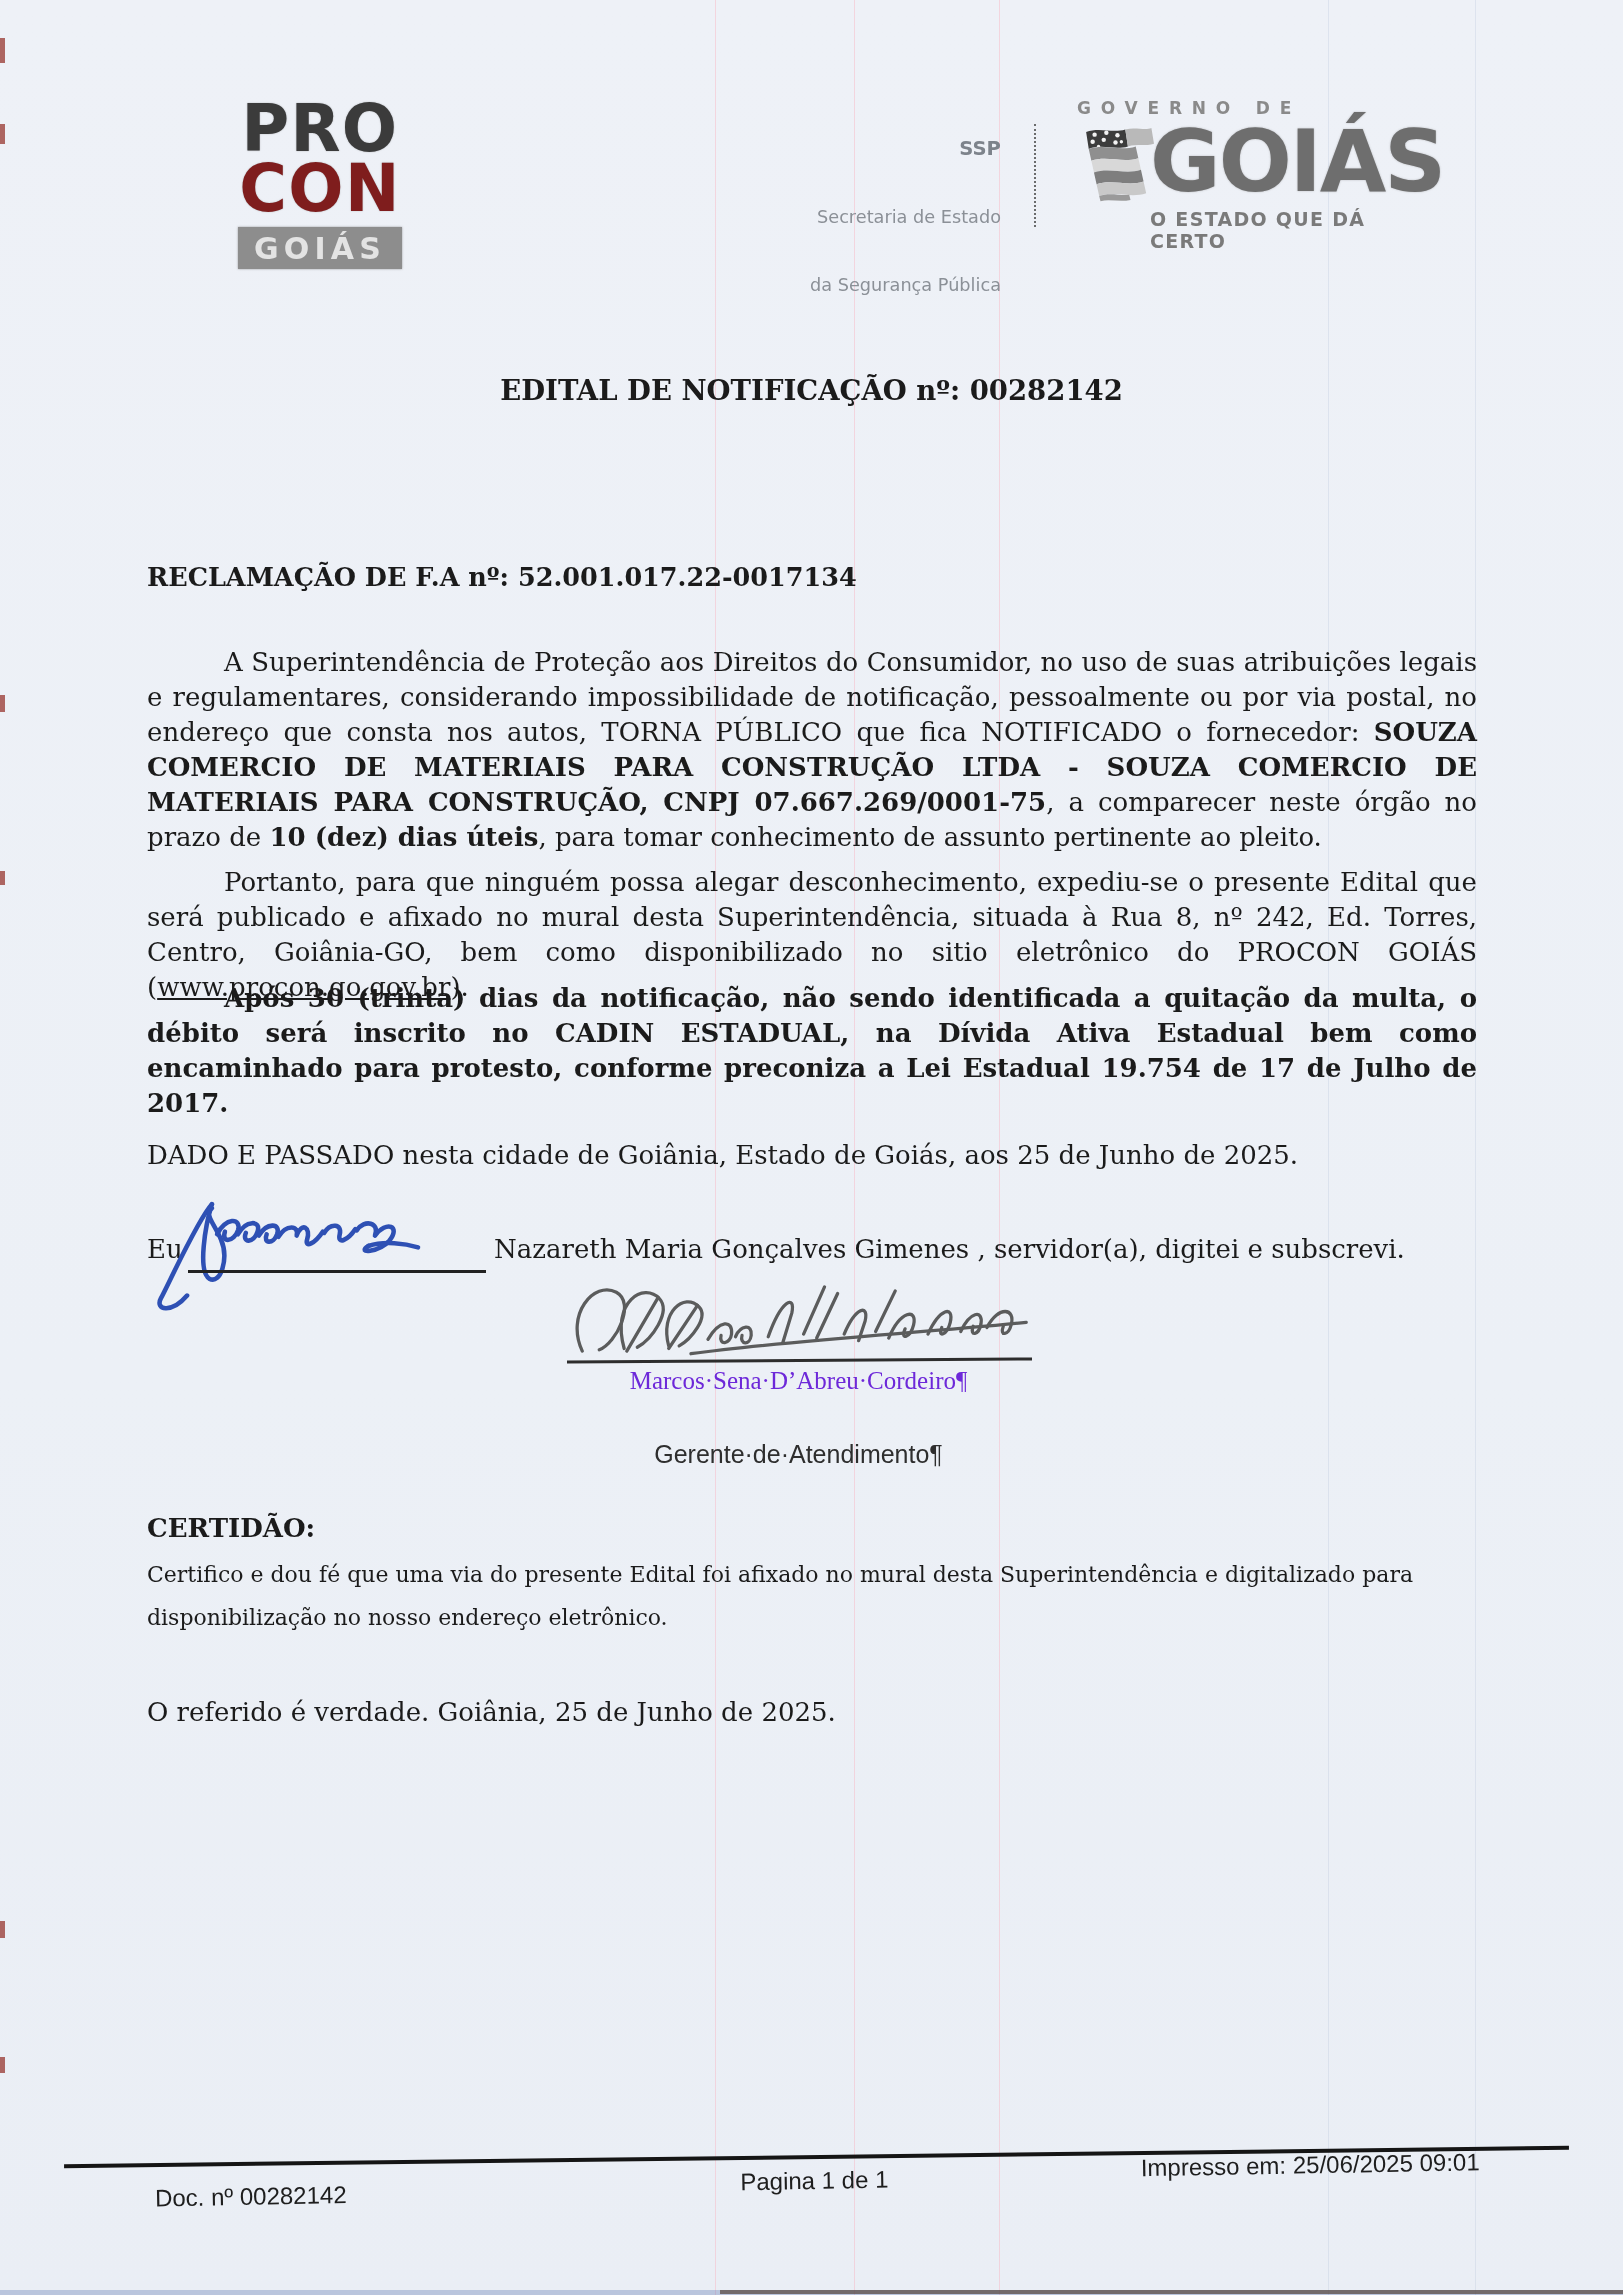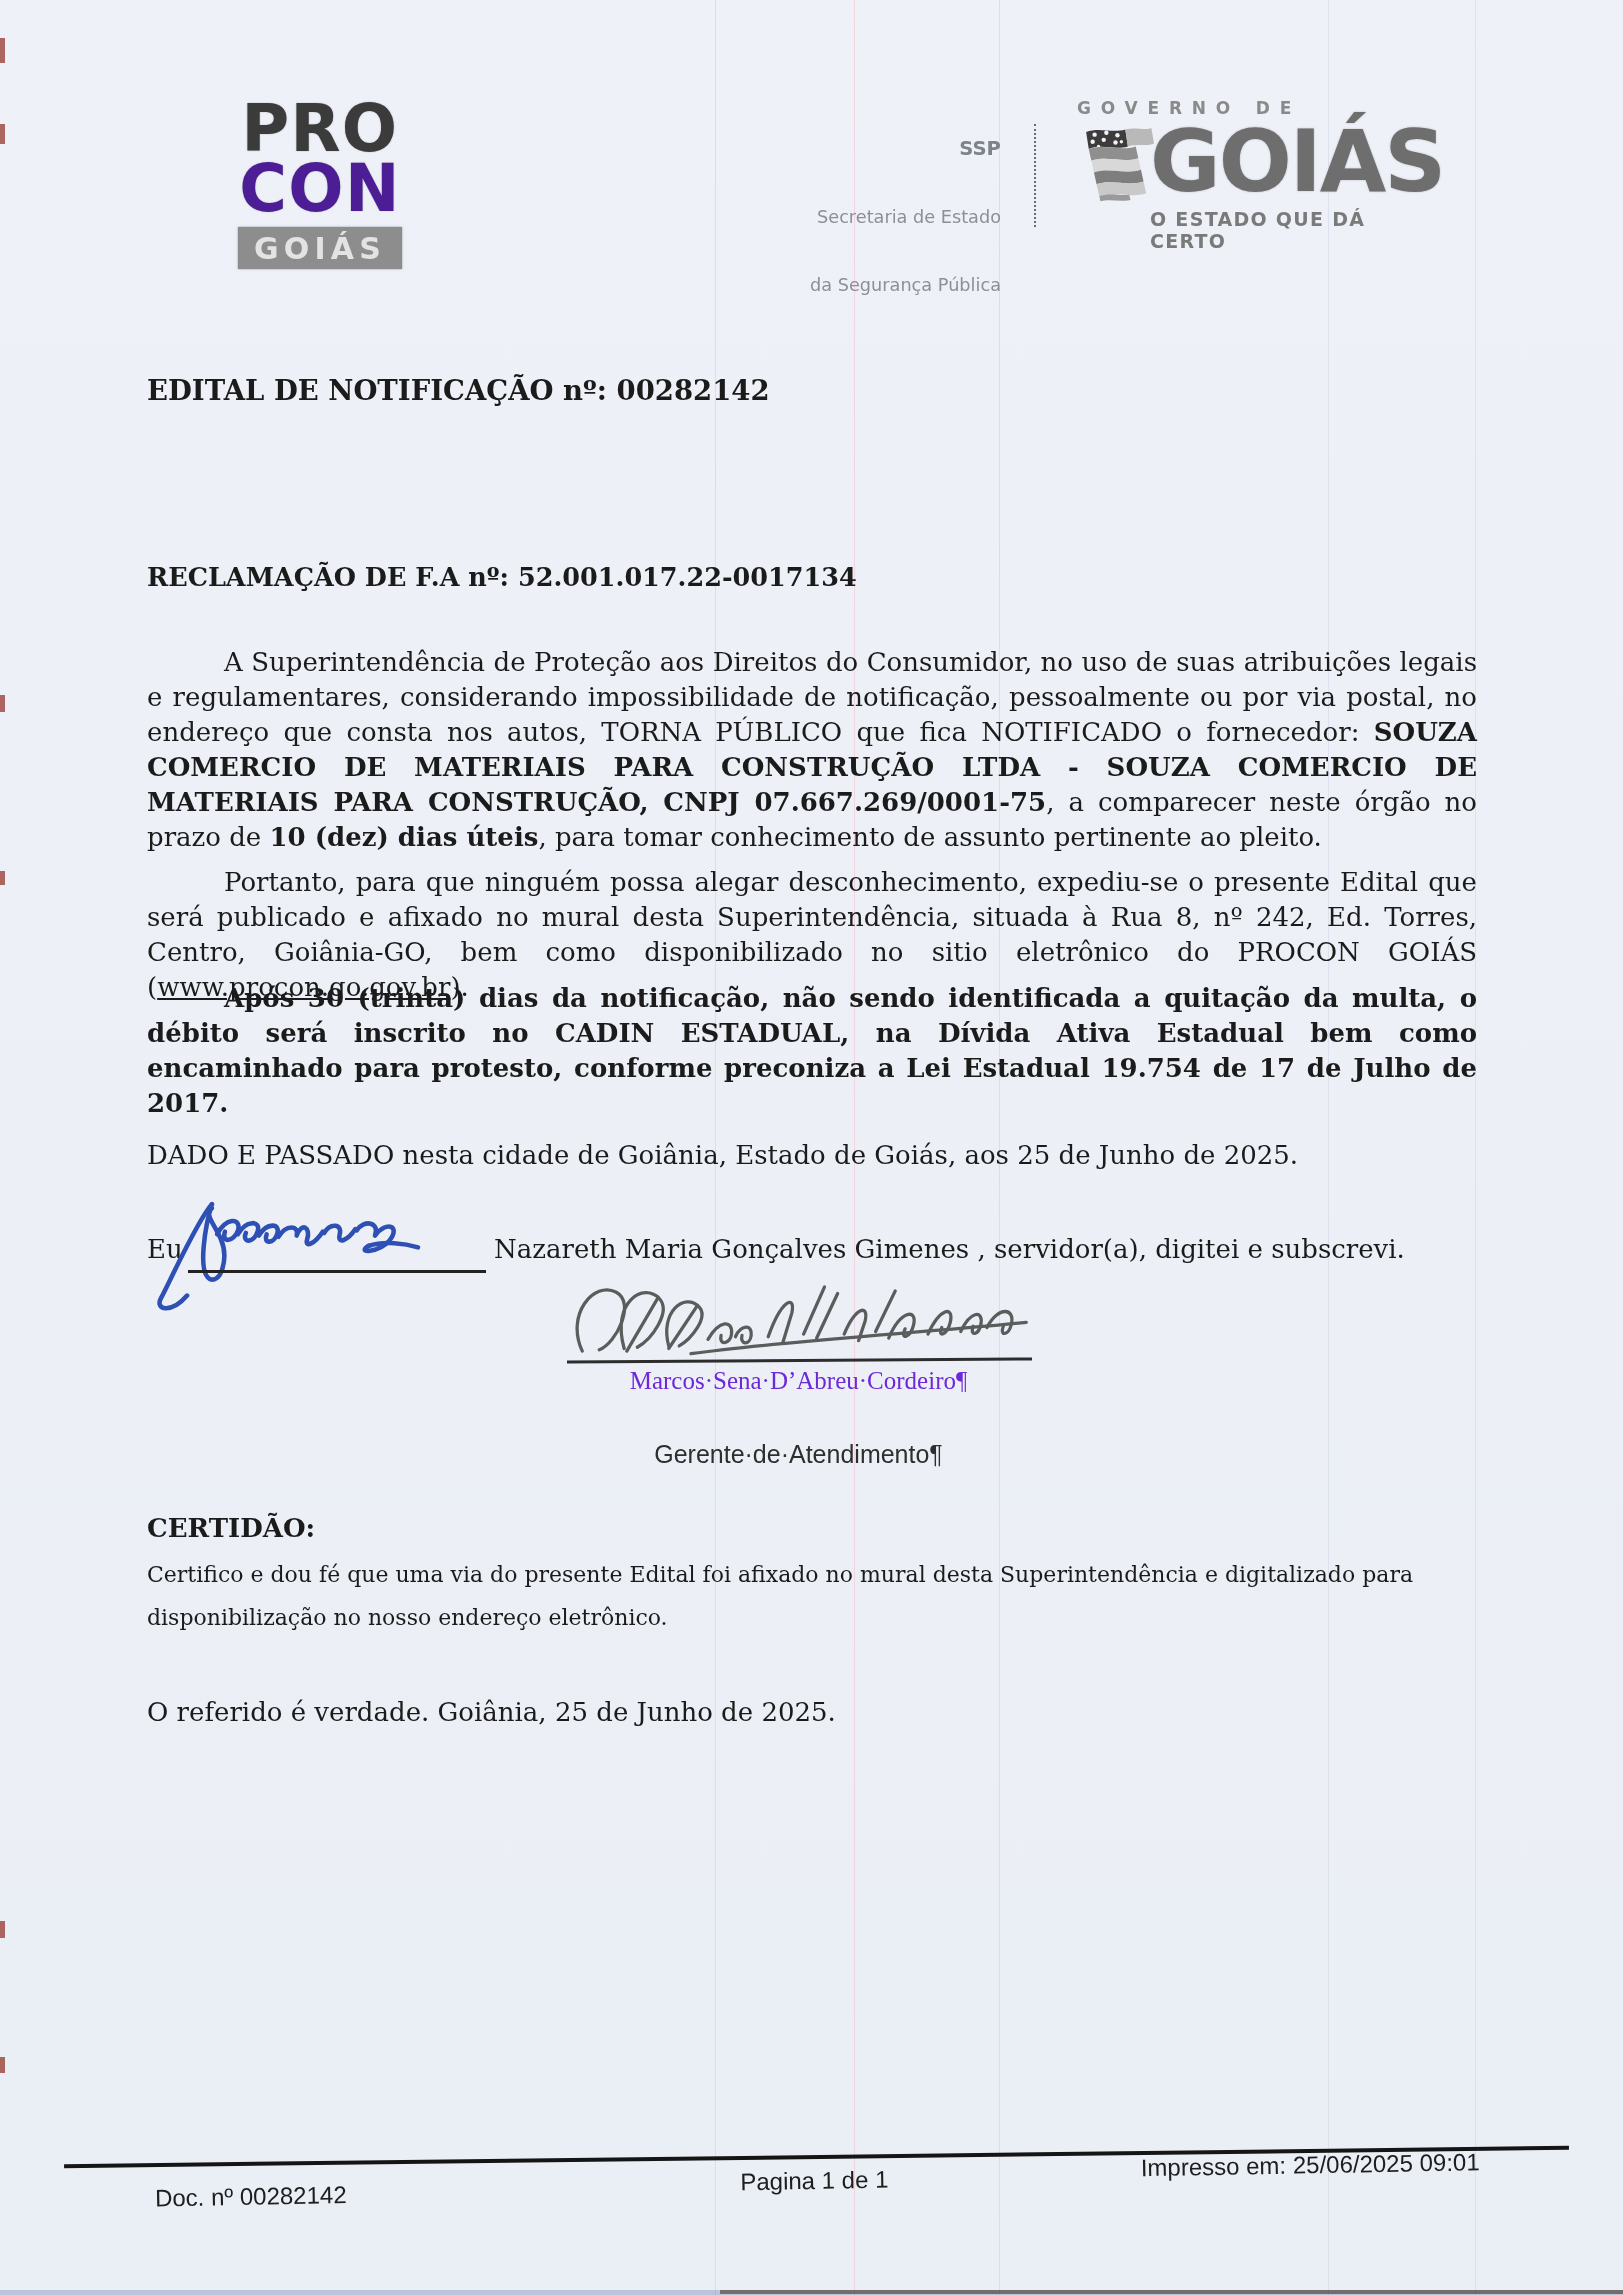--- a/index.html
+++ b/index.html
@@ -12,38 +12,38 @@
   .streak{position:absolute;top:0;bottom:0;width:1.3px;pointer-events:none;}
   .streak.pink{background:rgba(255,150,165,.30);}
   .streak.lite{background:rgba(190,200,220,.35);}
   .edgemark{position:absolute;left:0;width:4.6px;background:#97362f;opacity:.75;}
   .bottom-strip{position:absolute;left:0;right:0;bottom:0;height:5.2px;background:rgba(96,120,178,.35);}
   .bottom-dark{position:absolute;left:720px;width:903px;bottom:1.3px;height:3.3px;background:#55453c;opacity:.7;}
   
   .procon{position:absolute;left:198px;top:96px;width:164px;text-align:center;
     font-family:"DejaVu Sans",sans-serif;font-weight:bold;line-height:1;margin-left:40px;}
   .procon .l1{font-size:65px;letter-spacing:1.3px;color:#3b3b3b;text-shadow:0 0 1.3px rgba(60,60,60,.5);}
-  .procon .l2{font-size:65px;letter-spacing:1.3px;color:#4c1d95;margin-top:-5.2px;text-shadow:0 0 1.3px rgba(90,90,90,.5);}
+  .procon .l2{font-size:65px;letter-spacing:1.3px;color:#7f1d1d;margin-top:-5.2px;text-shadow:0 0 1.3px rgba(90,90,90,.5);}
   .procon .box{margin-top:6.5px;background:#8d8d8d;color:#e3e3e3;font-size:30px;
     letter-spacing:5.2px;padding:6.5px 0 5.2px 0;box-shadow:0 0 2px rgba(100,100,100,.6);}
   .ssp{position:absolute;left:772px;top:136px;width:229px;text-align:right;
     font-family:"DejaVu Sans",sans-serif;color:#8b9097;line-height:1.35;}
   .ssp .abbr{font-size:19.6px;font-weight:bold;color:#7d838b;}
   .ssp .ln{font-size:17.7px;margin-top:44px;}
   .hdr-divider{position:absolute;left:1034px;top:124px;height:103px;width:0;
     border-left:2.6px dotted #4a4a4a;opacity:.8;}
   .gov{position:absolute;left:1077px;top:98px;width:353px;font-family:"DejaVu Sans",sans-serif;}
   .gov .kicker{font-size:17px;font-weight:bold;color:#8a8a8a;letter-spacing:9.8px;}
   .gov .row{display:flex;align-items:flex-end;}
   .gov .name{font-size:86px;font-weight:bold;color:#6e6e6e;letter-spacing:-2px;line-height:1;
     text-shadow:0 0 2px rgba(110,110,110,.45);}
   .gov .slogan{font-size:19px;font-weight:bold;color:#7a7a7a;letter-spacing:1.3px;margin-top:3.9px;margin-left:73px;}
   .flagwrap{width:77px;height:80px;margin-right:-3.9px;}
   
-  .title{position:absolute;left:147px;width:1329px;top:374px;text-align:left;
+  .title{position:absolute;left:147px;width:1329px;top:374px;text-align:center;
     font-size:27.5px;font-weight:bold;}
   .reclamacao{position:absolute;left:147px;top:562px;font-size:25.5px;font-weight:bold;}
   .para{position:absolute;left:147px;width:1330px;font-size:26px;line-height:35px;text-align:justify;}
   .indent{text-indent:77px;}
   .bold{font-weight:bold;}
   .url{text-decoration:underline;}
   .plain{position:absolute;left:147px;font-size:26px;}
   
   .eu-word{position:absolute;left:147px;top:1234px;font-size:26px;}
   .sig-blue{position:absolute;left:149px;top:1186px;width:281px;height:137px;}

